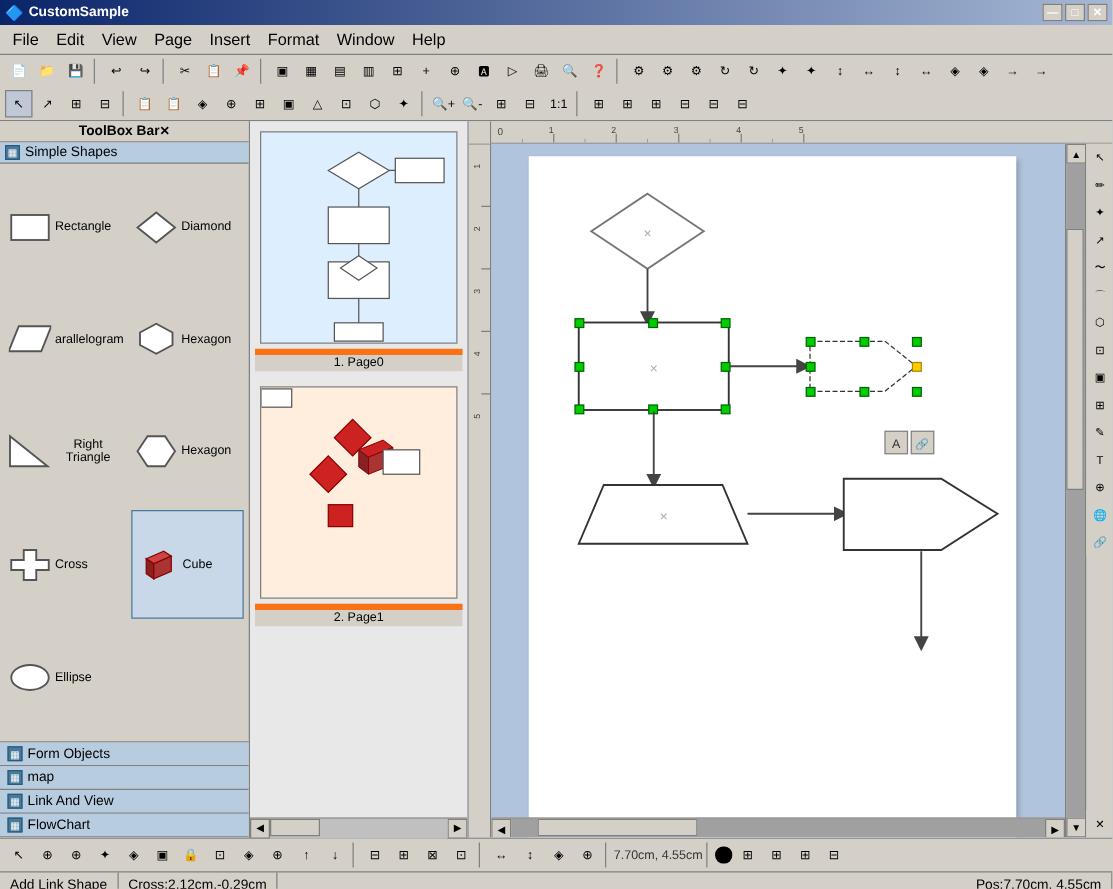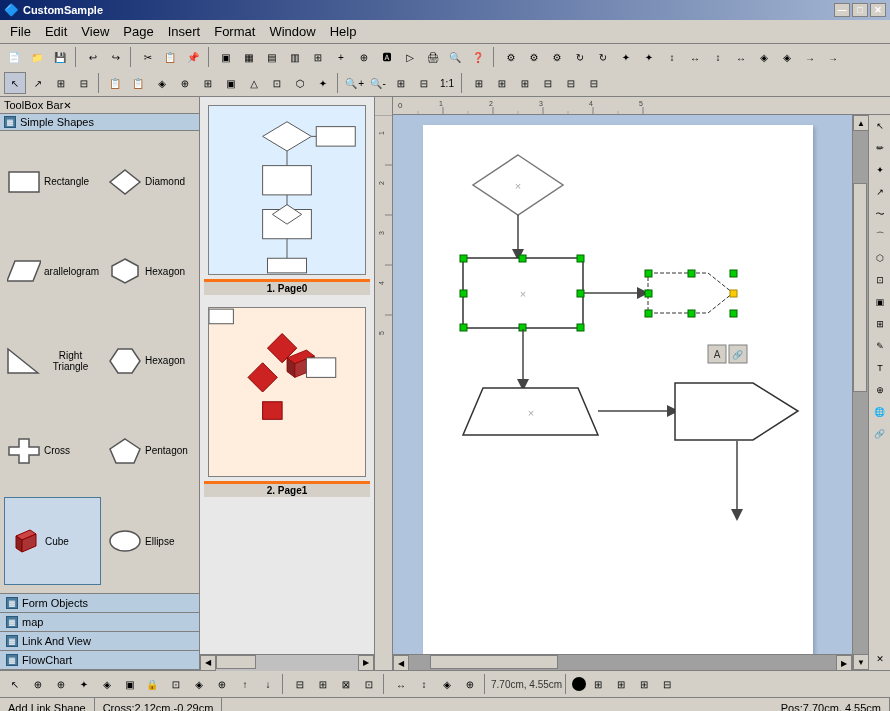--- a/index.html
+++ b/index.html
@@ -19,37 +19,37 @@
     .toolbar-area { background: #d4d0c8; border-bottom: 1px solid #808080; }
     .toolbar-row { display: flex; align-items: center; padding: 2px 4px; gap: 1px; min-height: 26px; flex-wrap: wrap; }
     .tb-btn { width: 22px; height: 22px; background: #d4d0c8; border: 1px solid transparent; display: flex; align-items: center; justify-content: center; cursor: pointer; font-size: 10px; }
     .tb-separator { width: 4px; height: 20px; border-left: 1px solid #808080; margin: 0 2px; }
     
     
     .main-container { display: flex; height: calc(711px - 20px - 22px - 54px - 22px - 20px); }
     
     
     .toolbox { width: 200px; background: #d4d0c8; border-right: 1px solid #808080; display: flex; flex-direction: column; overflow: hidden; }
-    .toolbox-header { background: #d4d0c8; padding: 2px 4px; font-size: 11px; font-weight: normal; border-bottom: 1px solid #808080; display: flex; align-items: center; justify-content: flex-start; }
+    .toolbox-header { background: #d4d0c8; padding: 2px 4px; font-size: 11px; font-weight: bold; border-bottom: 1px solid #808080; display: flex; align-items: center; justify-content: center; }
     .toolbox-close { font-size: 10px; cursor: pointer; }
     
     .toolbox-section { background: #b8cce0; padding: 2px 4px; font-size: 11px; display: flex; align-items: center; gap: 4px; border-bottom: 1px solid #808080; cursor: pointer; }
     .section-icon { width: 12px; height: 12px; background: #4a7a9b; border: 1px solid #2a5a7b; font-size: 8px; display: flex; align-items: center; justify-content: center; color: white; }
     
     .shapes-grid { display: grid; grid-template-columns: 1fr 1fr; gap: 4px; padding: 8px 4px; overflow-y: auto; flex: 1; }
     .shape-item { display: flex; align-items: center; gap: 2px; cursor: pointer; padding: 2px; }
     .shape-item.selected { background: #c8d8e8; border: 1px solid #4a7a9b; }
     .shape-label { font-size: 10px; text-align: center; color: #000; }
     
     .shape-canvas { width: 36px; height: 30px; display: flex; align-items: center; justify-content: center; }
     
     
     .pages-panel { width: 175px; background: #e8e8e8; border-right: 1px solid #808080; display: flex; flex-direction: column; }
     .page-thumbnail { flex: 1; border: 1px solid #808080; margin: 4px; background: white; overflow: hidden; position: relative; cursor: pointer; }
-    .page-label { text-align: center; font-size: 10px; padding: 1px; background: #d4d0c8; border-top: 3px solid #f97316; font-weight: bold; }
+    .page-label { text-align: center; font-size: 10px; padding: 1px; background: #d4d0c8; border-top: 5px solid #f97316; }
     .pages-scroll { display: flex; flex-direction: column; height: 100%; overflow-y: auto; }
     .page-container { margin: 4px; }
     
     
     .canvas-area { flex: 1; background: #b0c4de; position: relative; overflow: hidden; }
     .canvas-ruler-top { height: 18px; background: #d4d0c8; border-bottom: 1px solid #808080; display: flex; }
     .ruler-corner { width: 18px; height: 18px; background: #d4d0c8; border-right: 1px solid #808080; flex-shrink: 0; }
     .ruler-h { flex: 1; background: #d4d0c8; position: relative; overflow: hidden; }
     .canvas-body { display: flex; height: calc(100% - 18px); }
     .ruler-v { width: 18px; background: #d4d0c8; border-right: 1px solid #808080; flex-shrink: 0; }
@@ -250,28 +250,20 @@
 
       <div class="shape-item">
         <div class="shape-canvas">
           <svg width="34" height="28" viewBox="0 0 34 28">
             <polygon points="12,2 22,2 22,10 32,10 32,18 22,18 22,26 12,26 12,18 2,18 2,10 12,10" fill="white" stroke="#555" stroke-width="1.5"></polygon>
           </svg>
         </div>
         <span class="shape-label">Cross</span>
       </div>
 
-      <div class="shape-item">
-        <div class="shape-canvas">
-          <svg width="34" height="28" viewBox="0 0 34 28">
-            <polygon points="17,2 32,12 26,26 8,26 2,12" fill="white" stroke="#555" stroke-width="1.5"></polygon>
-          </svg>
-        </div>
-        <span class="shape-label">Pentagon</span>
-      </div>
 
       <div class="shape-item selected">
         <div class="shape-canvas">
           <svg width="34" height="30" viewBox="0 0 34 30">
             <polygon points="8,10 22,4 28,8 14,14" fill="#cc4444" stroke="#880000" stroke-width="1"></polygon>
             <polygon points="8,10 14,14 14,26 8,22" fill="#882222" stroke="#880000" stroke-width="1"></polygon>
             <polygon points="14,14 28,8 28,20 14,26" fill="#aa3333" stroke="#880000" stroke-width="1"></polygon>
           </svg>
         </div>
         <span class="shape-label">Cube</span>

